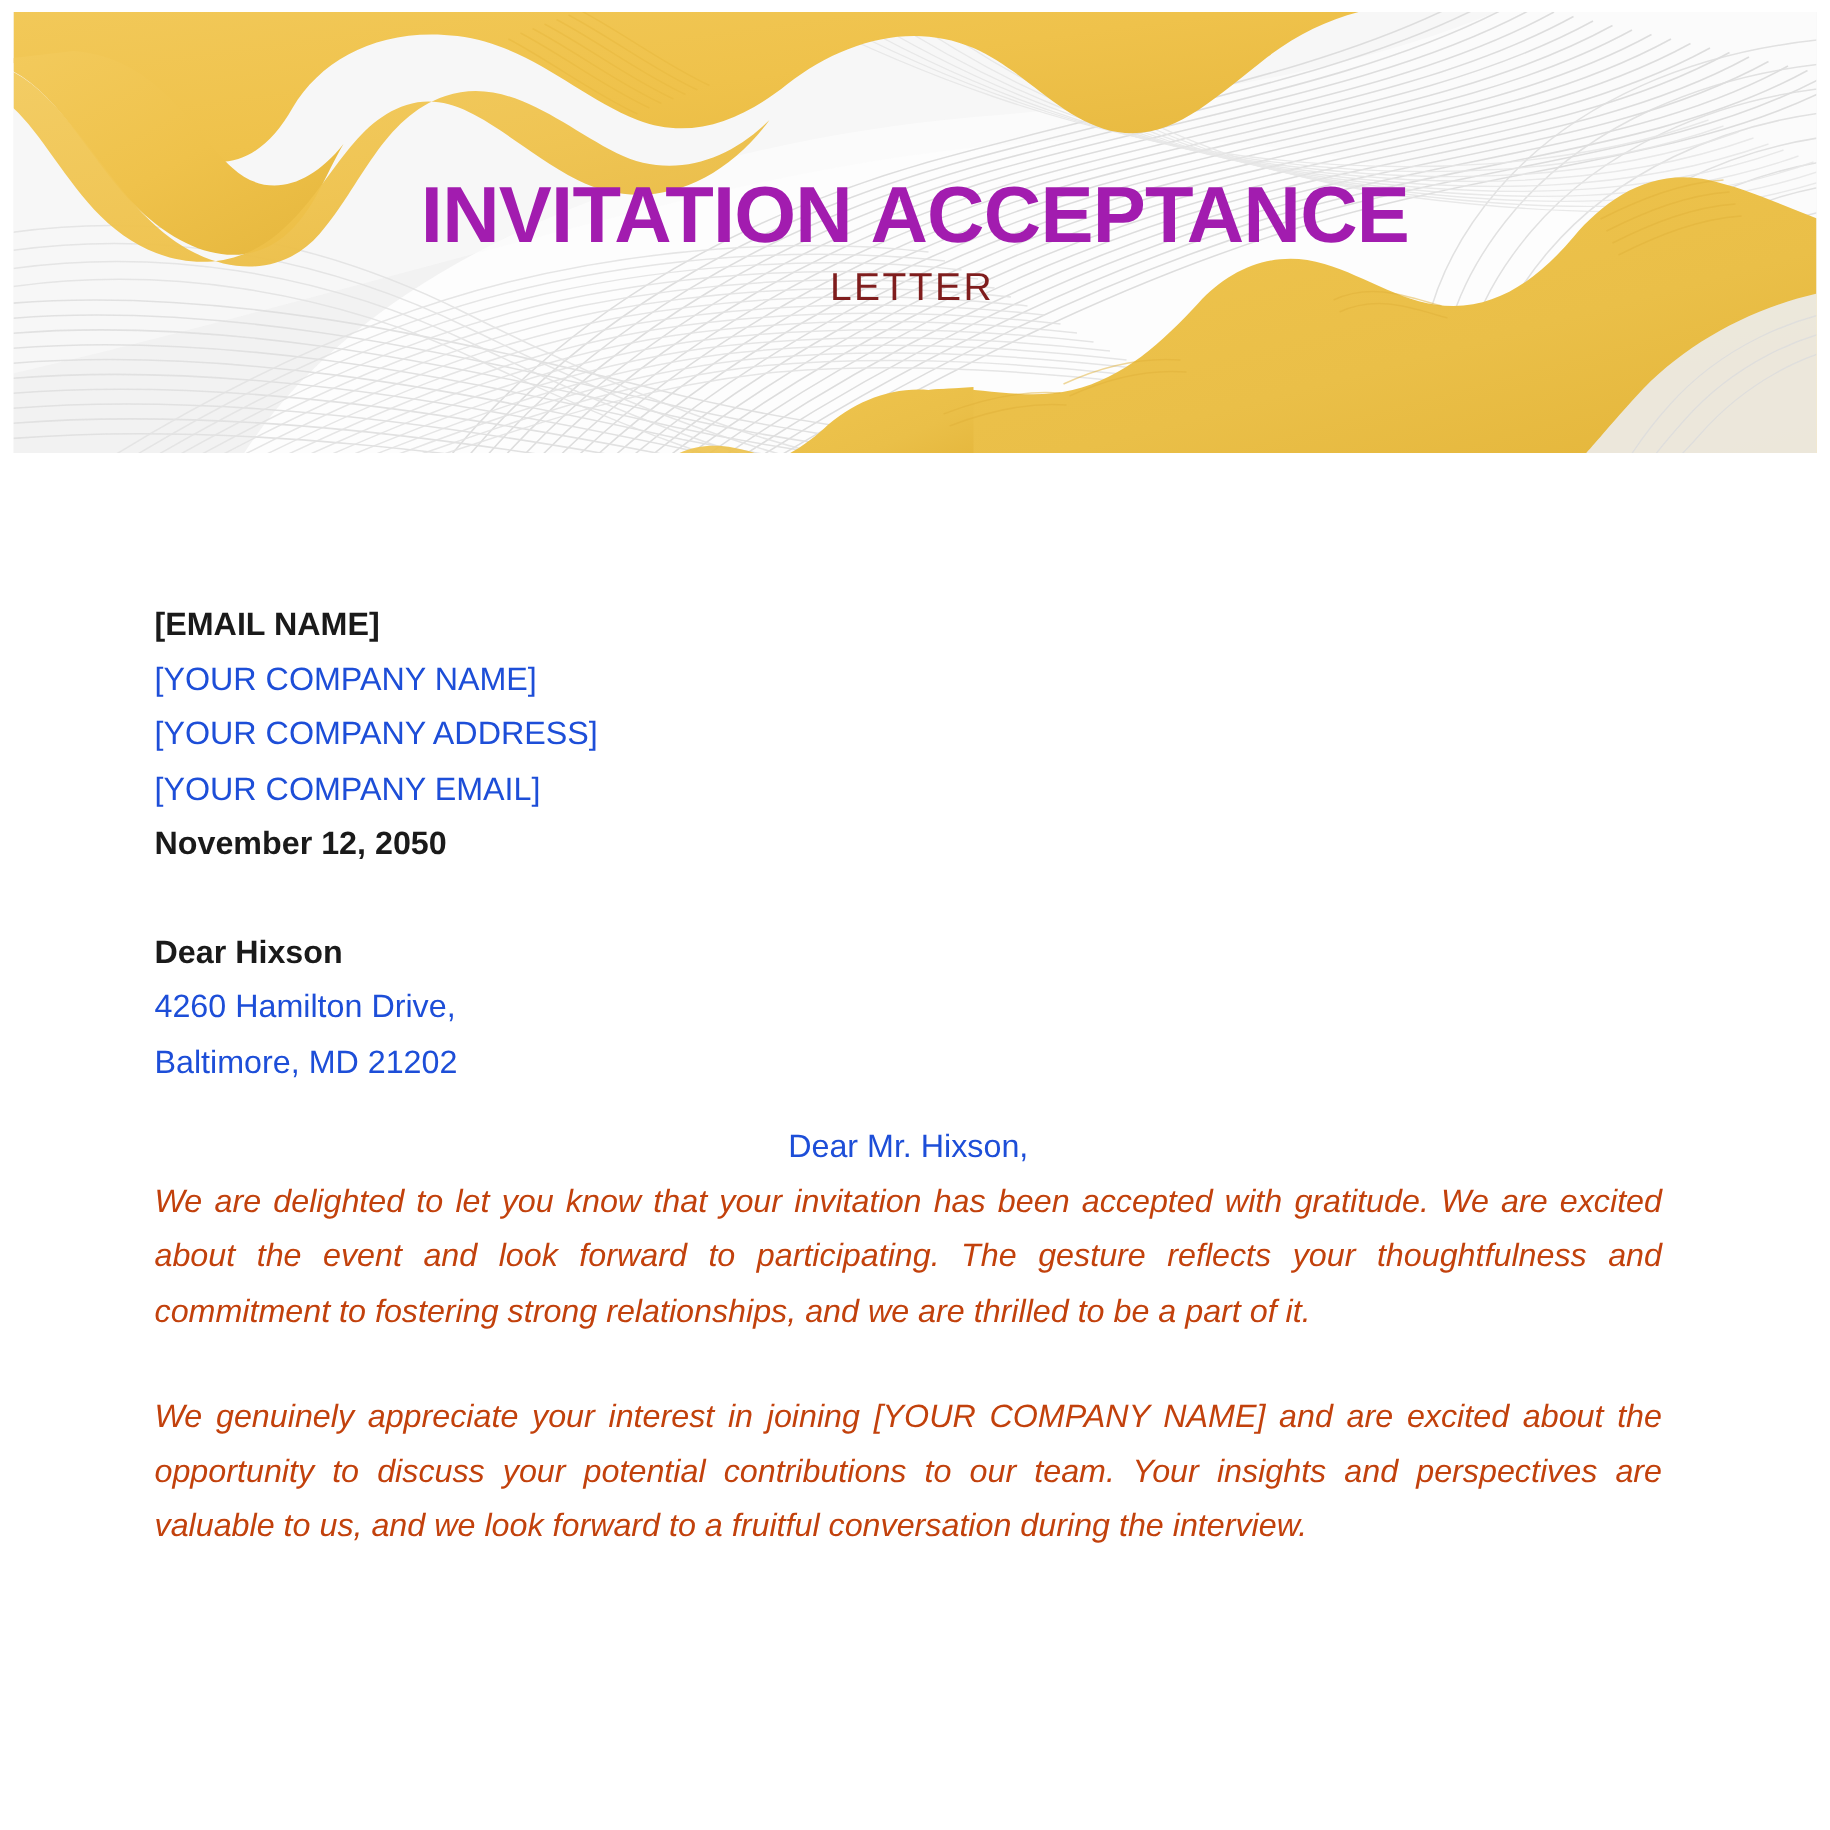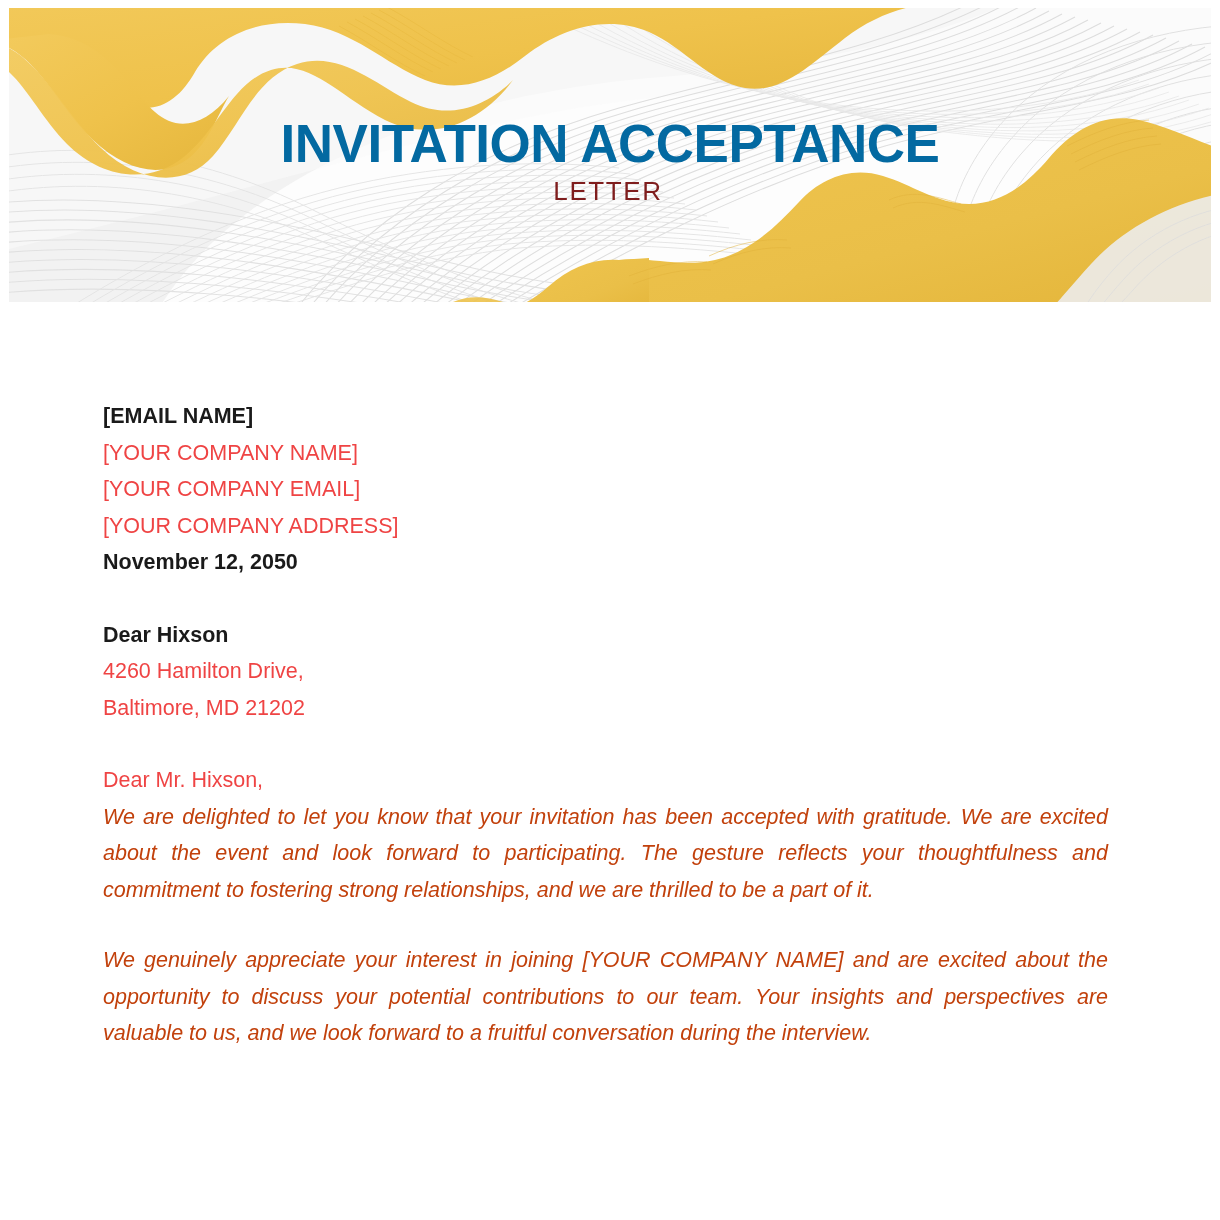--- a/index.html
+++ b/index.html
@@ -50,21 +50,21 @@
     text-align: center;
     z-index: 5;
   }
 
   .doc-title {
     margin: 0;
     font-family: "Liberation Sans", sans-serif;
     font-size: 53px;
     font-weight: 700;
     letter-spacing: -0.5px;
-    color: #0369a1;
+    color: #a21caf;
     line-height: 1.04;
     white-space: nowrap;
   }
 
   .doc-subtitle {
     margin: 6px 4px 0 0;
     font-family: "Liberation Sans", sans-serif;
     font-size: 26px;
     font-weight: 400;
     letter-spacing: 1.6px;
@@ -78,38 +78,39 @@
     left: 103px;
     top: 398px;
     width: 1005px;
   }
 
   .sender-block { margin: 0 0 0 0; }
 
   .line {
     font-size: 21.5px;
     line-height: 36.5px;
-    color: #ef4444;
+    color: #1d4ed8;
     white-space: nowrap;
   }
   .line.strong {
     font-weight: 700;
     color: #1a1a1a;
   }
 
   .date-block {
   }
   .date-block .line.strong { font-size: 21.5px; }
 
   .recipient-block {
     margin-top: 36px;
   }
 
   .salutation-block {
-    margin-top: 36px;
+    margin-top: 20px;
+    text-align: center;
   }
 
   .para {
     margin-top: 34px;
     font-size: 21.5px;
     line-height: 36.5px;
     color: #c2410c;
     text-align: justify;
     text-justify: inter-word;
     font-style: italic;
@@ -307,22 +308,22 @@
       <h1 class="doc-title">INVITATION ACCEPTANCE</h1>
       <div class="doc-subtitle">LETTER</div>
     </div>
   </div>
 
   <div class="letter-body">
 
     <div class="sender-block">
       <div class="line strong">[EMAIL NAME]</div>
       <div class="line">[YOUR COMPANY NAME]</div>
+      <div class="line">[YOUR COMPANY ADDRESS]</div>
       <div class="line">[YOUR COMPANY EMAIL]</div>
-      <div class="line">[YOUR COMPANY ADDRESS]</div>
     </div>
 
     <div class="date-block">
       <div class="line strong">November 12, 2050</div>
     </div>
 
     <div class="recipient-block">
       <div class="line strong">Dear Hixson</div>
       <div class="line">4260 Hamilton Drive,</div>
       <div class="line">Baltimore, MD 21202</div>

